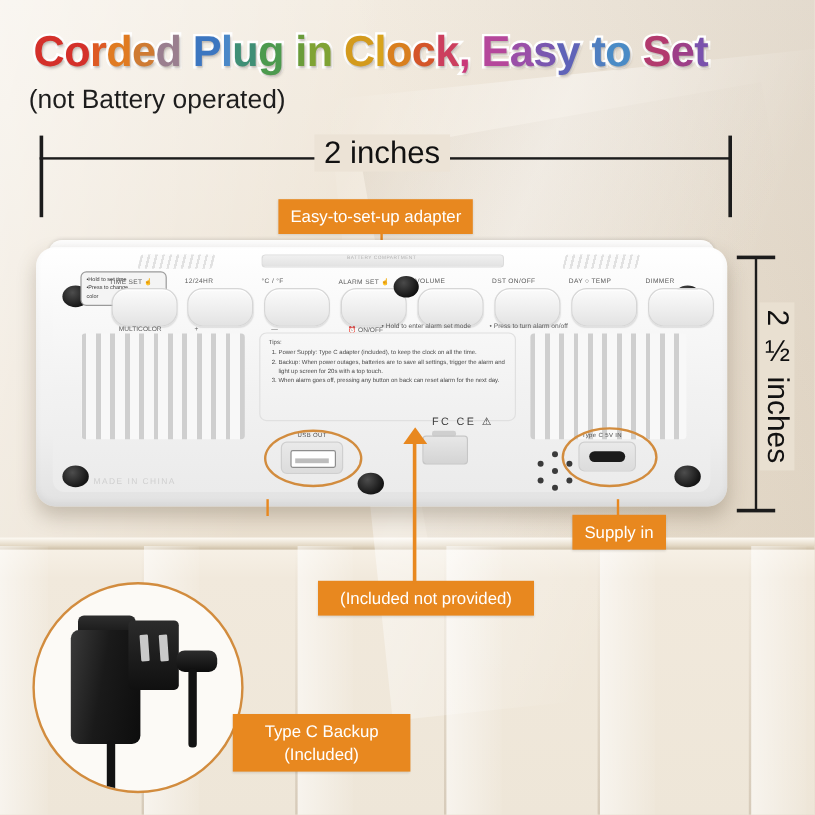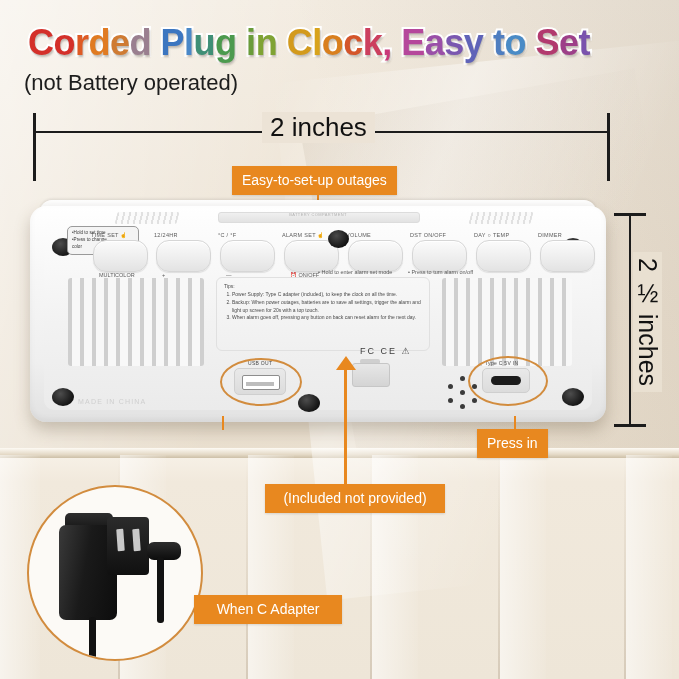--- a/index.html
+++ b/index.html
@@ -165,21 +165,21 @@
   <div class="hdim-cap" style="left:33px;"></div>
   <div class="hdim-cap" style="left:607px;"></div>
   <div class="hdim-line"></div>
   <div class="hdim-val">2 inches</div>
 
   <div class="vdim-cap" style="top:213px;"></div>
   <div class="vdim-cap" style="top:424px;"></div>
   <div class="vdim-line"></div>
   <div class="vdim-val">2 ½ inches</div>
 
-  <div class="tag" style="left:232px;top:166px;">Easy-to-set-up outages</div>
+  <div class="tag" style="left:232px;top:166px;">Easy-to-set-up adapter</div>
   <div class="leader" style="left:317px;top:190px;width:2px;height:14px;"></div>
   <div class="bracket" style="left:100px;top:204px;width:436px;height:14px;"></div>
 
   <div class="device">
     <div class="dev-top"></div>
     <div class="dev-body">
       <div class="dev-inner"></div>
 
       <div class="vent-top" style="left:86px;width:62px;"></div>
       <div class="vent-top" style="left:440px;width:62px;"></div>
@@ -266,21 +266,21 @@
         <div class="typec-slot"></div>
       </div>
       <div class="ring" style="left:438px;top:150px;width:76px;height:46px;"></div>
 
       <div class="made">MADE IN CHINA</div>
     </div>
   </div>
 
   <div class="leader" style="left:222px;top:416px;width:2px;height:14px;"></div>
 
-  <div class="tag" style="left:477px;top:429px;">Press in</div>
+  <div class="tag" style="left:477px;top:429px;">Supply in</div>
   <div class="leader" style="left:514px;top:416px;width:2px;height:14px;"></div>
 
   <div class="tag two" style="left:265px;top:484px;width:160px;">
     <div>(Included not provided)</div>
   </div>
   <div class="leader" style="left:344px;top:368px;width:3px;height:118px;"></div>
   <svg style="position:absolute;left:336px;top:356px;width:20px;height:16px;">
     <polygon points="10,0 20,14 0,14" fill="#e8881f"></polygon>
   </svg>
 
@@ -288,16 +288,17 @@
     <div class="ad-top"></div>
     <div class="ad-body"></div>
     <div class="ad-plugblk"></div>
     <div class="prong" style="left:88px;top:42px;transform:rotate(-4deg);"></div>
     <div class="prong" style="left:104px;top:42px;transform:rotate(-4deg);"></div>
     <div class="tip-c"></div>
     <div class="cable" style="left:128px;top:70px;width:7px;height:66px;"></div>
     <div class="cable" style="left:60px;top:130px;width:7px;height:44px;"></div>
   </div>
   <div class="tag two" style="left:194px;top:595px;width:128px;">
-    <div>When C Adapter</div>
+    <div>Type C Backup</div>
+    <div>(Included)</div>
   </div>
 
 </div>
 
 </body></html>

